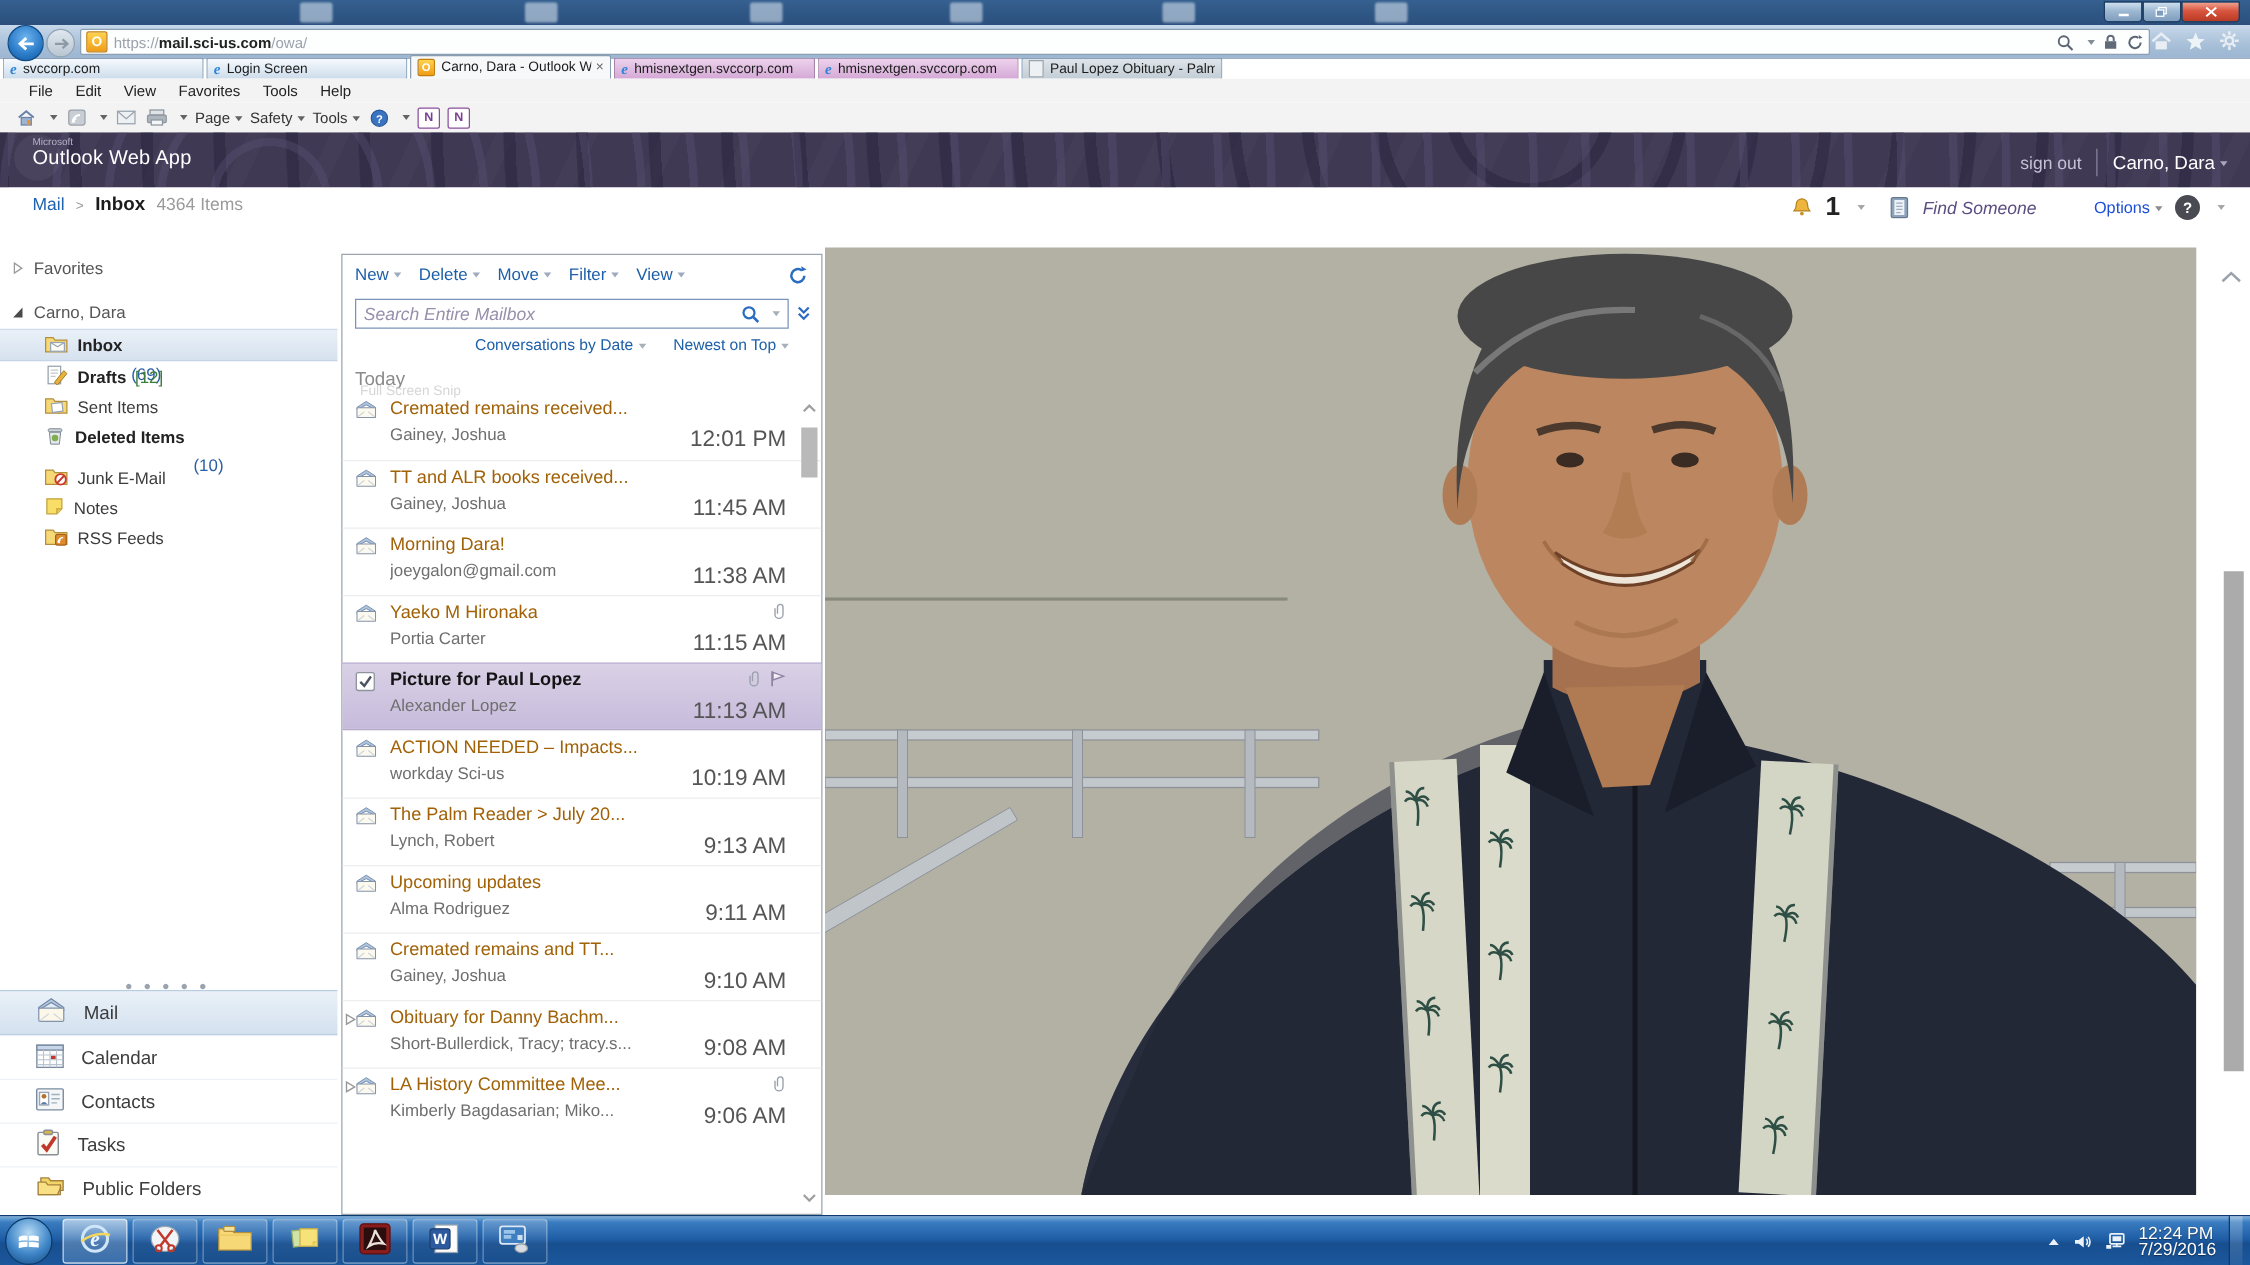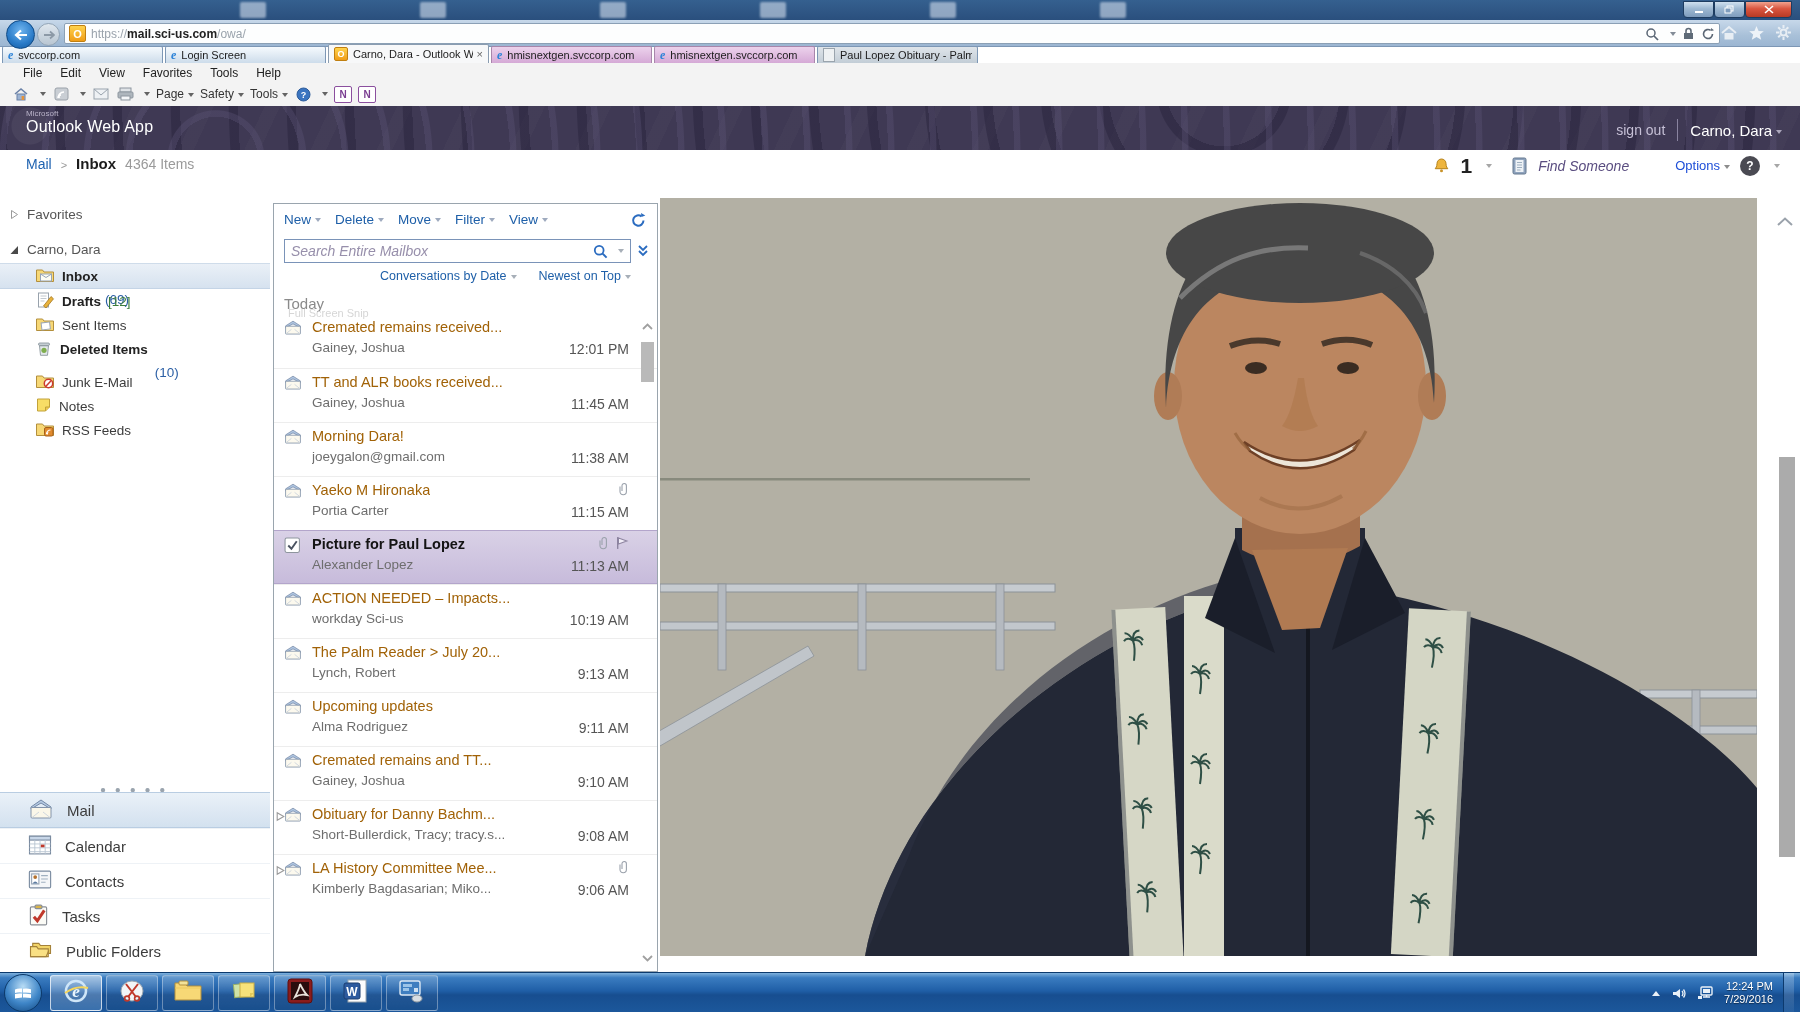--- a/index.html
+++ b/index.html
@@ -107,21 +107,21 @@
   #sortrow{display:flex;justify-content:flex-end;gap:22px;padding:6px 26px 4px 0;font-size:12.5px;color:#1e5fa8;}
   #grouphead{position:relative;padding:8px 0 2px 10px;font-size:15px;color:#8a8a8a;}
   #watermark{position:absolute;left:14px;top:20px;font-size:11px;color:#d6d6d6;}
   #emails{position:relative;}
   .email-row{position:relative;height:54px;border-top:1px solid #ededed;box-sizing:border-box;}
   .email-row:first-child{border-top:none;}
   .email-row .expander{position:absolute;left:2px;top:7px;}
   .email-row .itemicon{position:absolute;left:10px;top:6px;}
   .email-row .subject{position:absolute;left:38px;top:5px;font-size:14.5px;color:#a16207;white-space:nowrap;max-width:270px;overflow:hidden;}
   .email-row .from{position:absolute;left:38px;top:26px;font-size:13.5px;color:#6e6e6e;white-space:nowrap;max-width:230px;overflow:hidden;}
-  .email-row .time{position:absolute;right:28px;top:27px;font-size:14px;color:#555;}
+  .email-row .time{position:absolute;right:28px;top:27px;font-size:18px;color:#555;}
   .email-row .icons{position:absolute;right:28px;top:5px;display:flex;gap:6px;align-items:center;}
   .email-row.selected{background:linear-gradient(180deg,#d9d1e6,#c7bbdb);border-top:1px solid #b3a5cb;border-bottom:1px solid #b3a5cb;}
   .email-row.selected .subject{font-weight:bold;color:#141414;}
   #list-scroll{position:absolute;right:2px;top:116px;bottom:6px;width:15px;}
   #list-thumb{position:absolute;left:1px;top:22px;width:13px;height:40px;background:#b9b9b9;}
   .scr-chev{position:absolute;left:1px;color:#a8a8a8;}
 
   
   #photo{left:660px;top:198px;width:1097px;height:758px;overflow:hidden;
     background-image:
@@ -147,21 +147,21 @@
     border-top:1px solid #0c3a6e;display:flex;align-items:center;}
   #startorb{width:36px;height:36px;border-radius:50%;margin:0 6px 0 4px;flex:none;
     background:radial-gradient(circle at 50% 32%,#b8dcf5,#3f86c8 55%,#12477f);
     border:1px solid #0d3a6a;display:flex;align-items:center;justify-content:center;}
   .taskbtn{width:52px;height:36px;margin:0 2px;border:1px solid rgba(255,255,255,.35);border-radius:3px;
     background:linear-gradient(180deg,rgba(255,255,255,.22),rgba(255,255,255,.06) 50%,rgba(0,0,0,.08));
     display:flex;align-items:center;justify-content:center;box-sizing:border-box;}
   .taskbtn.active{background:linear-gradient(180deg,rgba(255,255,255,.55),rgba(210,230,250,.3) 50%,rgba(150,190,230,.25));
     border-color:rgba(255,255,255,.7);}
   #tray{margin-left:auto;display:flex;align-items:center;gap:10px;padding-right:6px;}
-  #clock{color:#fff;font-size:11px;text-align:right;line-height:13px;text-shadow:0 1px 1px rgba(0,0,0,.5);}
+  #clock{color:#fff;font-size:14px;text-align:left;line-height:13px;text-shadow:0 1px 1px rgba(0,0,0,.5);}
   #showdesk{width:10px;height:40px;border-left:1px solid #0c3a6e;background:linear-gradient(180deg,rgba(255,255,255,.25),rgba(255,255,255,.05));}
 </style>
 </head>
 <body>
 
 <div id="screen">
 
   <div class="abs" id="titlebar">
     <div class="deskblob" style="left:240px"></div>
       <div class="deskblob" style="left:420px"></div>

